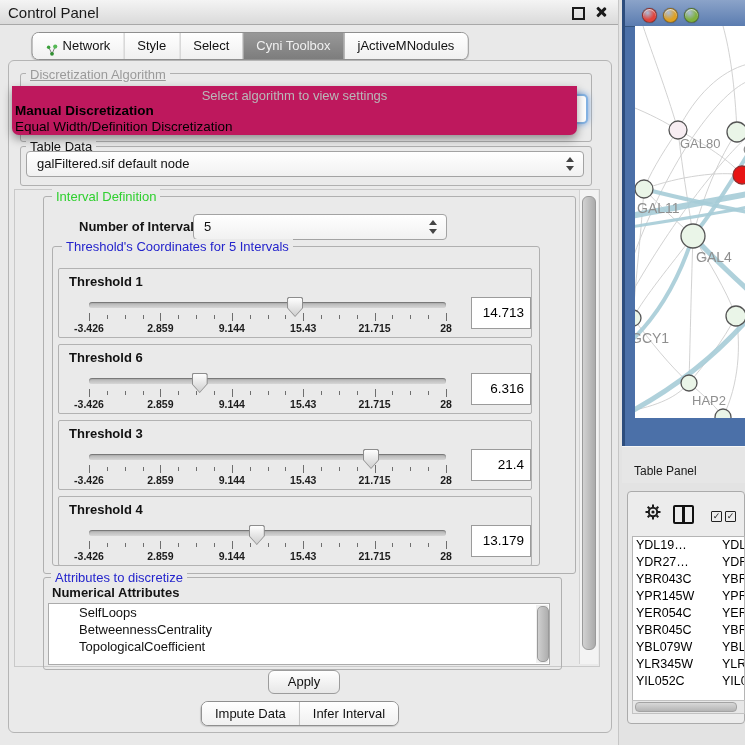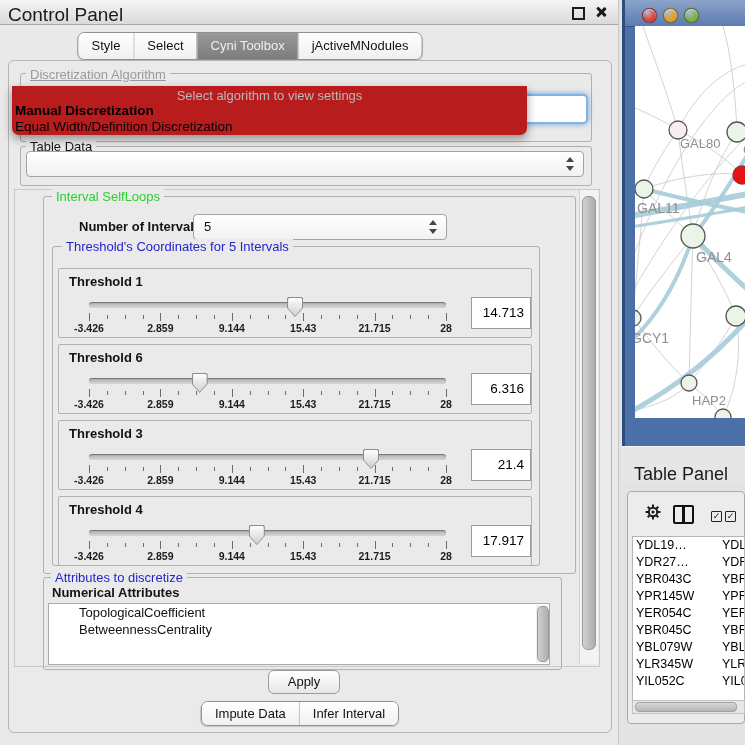--- a/index.html
+++ b/index.html
@@ -1,21 +1,21 @@
 <!DOCTYPE html>
 <html><head>
 <meta charset="utf-8">
 <style>
   html,body{margin:0;padding:0;}
   body{font-family:"Liberation Sans",sans-serif;}
   #stage{position:relative;width:745px;height:745px;background:#e3e3e3;overflow:hidden;}
   
   #cp{position:absolute;left:0;top:0;width:618px;height:745px;background:#e9e9e9;border-right:1px solid #c6c6c6;}
   .cp-titlebar{position:absolute;left:0;top:0;width:618px;height:24px;background:linear-gradient(#f4f4f4,#dadada);border-bottom:1px solid #a8a8a8;}
-  .cp-title{position:absolute;left:8px;top:4px;font-size:19px;color:#1a1a1a;}
+  .cp-title{position:absolute;left:8px;top:4px;font-size:15px;color:#1a1a1a;}
   .float-btn{position:absolute;right:33px;top:7px;width:9px;height:9px;border:2px solid #1a1a1a;}
   .close-btn{position:absolute;right:11px;top:6px;width:12px;height:12px;}
   .close-btn::before,.close-btn::after{content:"";position:absolute;left:5px;top:0;width:2.5px;height:12px;background:#1a1a1a;border-radius:1px;}
   .close-btn::before{transform:rotate(45deg);}
   .close-btn::after{transform:rotate(-45deg);}
   
   .segbar{position:absolute;display:flex;border:1px solid #8f8f8f;border-radius:7px;overflow:hidden;background:#fff;box-shadow:0 1px 1px rgba(0,0,0,.15);}
   .seg{display:flex;align-items:center;gap:4px;padding:0 13px;font-size:13px;color:#111;background:linear-gradient(#ffffff,#f0f0f0);white-space:nowrap;}
   .seg+.seg{border-left:1px solid #c3c3c3;}
   .seg.sel{background:linear-gradient(#989898,#7d7d7d);color:#f0f0f0;border-left:1px solid #8f8f8f;}
@@ -37,21 +37,21 @@
   .glab-blue{color:#2424cc;}
   .bold{font-weight:bold;}
   
   .combo{position:absolute;background:linear-gradient(#ffffff,#f1f1f1);border:1px solid #a3a3a3;border-radius:4px;height:24px;}
   .combo-text{position:absolute;left:10px;top:0;line-height:24px;font-size:13px;color:#111;white-space:nowrap;}
   .spin{position:absolute;right:9px;top:4px;width:9px;height:16px;}
   .spin::before{content:"";position:absolute;left:1px;top:1px;border-left:4px solid transparent;border-right:4px solid transparent;border-bottom:5px solid #444;}
   .spin::after{content:"";position:absolute;left:1px;bottom:1px;border-left:4px solid transparent;border-right:4px solid transparent;border-top:5px solid #444;}
   .focusring{position:absolute;left:26px;top:94px;width:558px;height:26px;background:#fff;border:2px solid #84b2e2;border-radius:5px;box-shadow:0 0 6px rgba(96,152,222,.9);z-index:5;}
   
-  .popup{position:absolute;left:12px;top:86px;width:515px;height:49px;background:#b91c1c;border-radius:0 0 7px 7px;box-shadow:0 4px 10px rgba(0,0,0,.4);z-index:40;}
+  .popup{position:absolute;left:12px;top:86px;width:565px;height:49px;background:#be185d;border-radius:0 0 7px 7px;box-shadow:0 4px 10px rgba(0,0,0,.4);z-index:40;}
   .popup-hint{position:absolute;left:0;top:2px;width:100%;text-align:center;font-size:13px;color:#b9b9b9;}
   .popup-opt1{position:absolute;left:3px;top:17px;font-size:13.5px;color:#000;font-weight:bold;}
   .popup-opt2{position:absolute;left:3px;top:33px;font-size:13.5px;color:#000;}
   
   #thresholds{position:absolute;left:58px;top:268px;width:474px;}
   .tbox{position:relative;width:472px;height:68px;border:1px solid #b2b2b2;border-radius:2px;margin-bottom:6px;background:#eaeaea;}
   .ttitle{position:absolute;left:10px;top:5px;font-size:13px;font-weight:bold;color:#111;}
   .track{position:absolute;left:30px;top:33px;width:357px;height:6px;background:linear-gradient(#adadad,#d6d6d6);border-radius:3px;box-shadow:inset 0 1px 1px rgba(0,0,0,.35);}
   .thumb{position:absolute;top:28px;width:16px;height:20px;z-index:3;}
   .thumb .o,.thumb .i{position:absolute;clip-path:polygon(0% 6%,8% 0%,92% 0%,100% 6%,100% 55%,50% 100%,0% 55%);}
@@ -72,21 +72,21 @@
   .mthumb{position:absolute;left:2px;top:6px;width:12px;height:452px;background:linear-gradient(90deg,#d2d2d2,#ababab);border:1px solid #9a9a9a;border-radius:6px;}
   
   .apply-btn{position:absolute;left:268px;top:670px;width:70px;height:22px;background:linear-gradient(#ffffff,#e7e7e7);border:1px solid #9c9c9c;border-radius:6px;font-size:13px;color:#111;text-align:center;line-height:21px;}
   
   #netwin{position:absolute;left:622px;top:0;width:123px;height:446px;background:#4b70a8;border-left:3px solid #2d4d7d;}
   .net-titlebar{position:absolute;left:0;top:0;width:100%;height:26px;background:linear-gradient(#8ba3c9,#5b7cb0);border-bottom:1px solid #35557f;}
   .light{position:absolute;top:8px;width:13px;height:13px;border-radius:50%;box-shadow:inset 0 1px 1px rgba(255,255,255,.7),0 0 1px rgba(0,0,0,.6);}
   .net-canvas{position:absolute;left:10px;top:26px;width:113px;height:392px;background:#fff;overflow:hidden;}
   
   .tp-titlebar{position:absolute;left:622px;top:446px;width:123px;height:36px;background:#e6e6e6;border-top:1px solid #f6f6f6;}
-  .tp-title{position:absolute;left:12px;top:17px;font-size:18px;color:#1a1a1a;}
+  .tp-title{position:absolute;left:12px;top:17px;font-size:12px;color:#1a1a1a;}
   #tpBox{position:absolute;left:627px;top:491px;width:116px;height:231px;background:#ececec;border:1px solid #ababab;border-radius:4px;}
   .split-icon{position:absolute;left:45px;top:13px;width:17px;height:15px;border:2.5px solid #111;border-radius:2px;}
   .split-icon::before{content:"";position:absolute;left:7px;top:0;width:2.5px;height:15px;background:#111;}
   .cb{position:absolute;top:19px;width:9px;height:9px;border:1.5px solid #222;border-radius:1px;font-size:9px;line-height:9px;color:#222;text-align:center;}
   #tpTable{position:absolute;left:4px;top:44px;width:111px;height:164px;background:#fff;border:1px solid #b5b5b5;border-bottom:none;overflow:hidden;}
   .thead{display:flex;height:21px;}
   .thcell{height:21px;background:#bedfec;border-right:1px solid #8fb6c8;border-bottom:1px solid #8fb6c8;font-size:12.5px;color:#111;line-height:20px;flex:none;}
   .thcell.c1{width:79px;text-align:center;}
   .thcell.c2{width:80px;padding-left:16px;}
   .trow{display:flex;height:17px;}
@@ -104,20 +104,29 @@
 
   <div id="cp">
     <div class="cp-titlebar">
       <span class="cp-title">Control Panel</span>
       <span class="float-btn"></span>
       <span class="close-btn"></span>
     </div>
 
     <div class="segbar" id="topTabs">
         <div class="seg">
+          <span class="tabicon"><svg width="13" height="13" viewBox="0 0 13 13">
+              <path d="M3,3.2 L6.4,9.8 L9.6,2.6" stroke="#7a7a7a" stroke-width="1" fill="none"></path>
+              <circle cx="3" cy="3.2" r="1.7" fill="#3aa03a"></circle>
+              <circle cx="9.6" cy="2.6" r="2.1" fill="#55b955"></circle>
+              <circle cx="6.4" cy="9.8" r="1.9" fill="#2f8f30"></circle>
+            </svg></span>
+          <span>Network</span>
+        </div>
+        <div class="seg">
           <span>Style</span>
         </div>
         <div class="seg">
           <span>Select</span>
         </div>
         <div class="seg sel">
           <span>Cyni Toolbox</span>
         </div>
         <div class="seg">
           <span>jActiveMNodules</span>
@@ -127,31 +136,32 @@
     <div class="content"></div>
     <div class="viewport"></div>
 
     <div class="group" style="left:20px;top:73px;width:570px;height:67px;"></div>
     <span class="group-label glab-gray" style="left:26px;top:67px;text-decoration:underline;">Discretization Algorithm</span>
     <div class="focusring"></div>
 
     <div class="group" style="left:20px;top:146px;width:570px;height:38px;"></div>
     <span class="group-label glab-black" style="left:26px;top:139px;">Table Data</span>
     <div class="combo" style="left:26px;top:151px;width:556px;">
+      <span class="combo-text">galFiltered.sif default node</span>
       <span class="spin"></span>
     </div>
 
     <div class="popup">
       <div class="popup-hint">Select algorithm to view settings</div>
       <div class="popup-opt1">Manual Discretization</div>
       <div class="popup-opt2">Equal Width/Definition Discretization</div>
     </div>
 
     <div class="group" style="left:43px;top:196px;width:531px;height:376px;"></div>
-    <span class="group-label glab-green" style="left:52px;top:189px;">Interval SelfLoops</span>
+    <span class="group-label glab-green" style="left:52px;top:189px;">Interval Definition</span>
     <span class="group-label glab-black bold" style="left:75px;top:219px;background:none;">Number of Intervals</span>
     <div class="combo" style="left:193px;top:214px;width:252px;">
       <span class="combo-text">5</span>
       <span class="spin"></span>
     </div>
 
     <div class="group" style="left:52px;top:246px;width:486px;height:318px;"></div>
     <span class="group-label glab-blue" style="left:62px;top:239px;">Threshold's Coordinates for 5 Intervals</span>
     <div id="thresholds">
         <div class="tbox">
@@ -289,37 +299,38 @@
           <div class="tick min" style="left: 333.45px;"></div>
           <div class="tick min" style="left: 351.3px;"></div>
           <div class="tick min" style="left: 369.15px;"></div>
           <div class="tick maj" style="left: 387px;"></div>
           <div class="tlab" style="left: 30px;">-3.426</div>
           <div class="tlab" style="left: 101.4px;">2.859</div>
           <div class="tlab" style="left: 172.8px;">9.144</div>
           <div class="tlab" style="left: 244.2px;">15.43</div>
           <div class="tlab" style="left: 315.6px;">21.715</div>
           <div class="tlab" style="left: 387px;">28</div>
-          <div class="vbox">17.917</div>
+          <div class="vbox">13.179</div>
         </div>
       </div>
 
     <div class="mscroll">
       <div class="mthumb"></div>
     </div>
 
     <div class="group" style="left:43px;top:577px;width:517px;height:91px;"></div>
     <span class="group-label glab-blue" style="left:51px;top:570px;">Attributes to discretize</span>
     <span class="group-label glab-black bold" style="left:48px;top:585px;background:none;">Numerical Attributes</span>
     <div class="listbox" id="attrList">
       <div class="lscroll">
           <div class="lthumb"></div>
         </div>
+    <div class="attr-item">SelfLoops</div>
+        <div class="attr-item">BetweennessCentrality</div>
         <div class="attr-item">TopologicalCoefficient</div>
-        <div class="attr-item">BetweennessCentrality</div>
       </div>
 
     <div class="apply-btn">Apply</div>
 
     <div class="segbar" id="bottomTabs">
         <div class="seg">
           <span>Impute Data</span>
         </div>
         <div class="seg">
           <span>Infer Interval</span>

